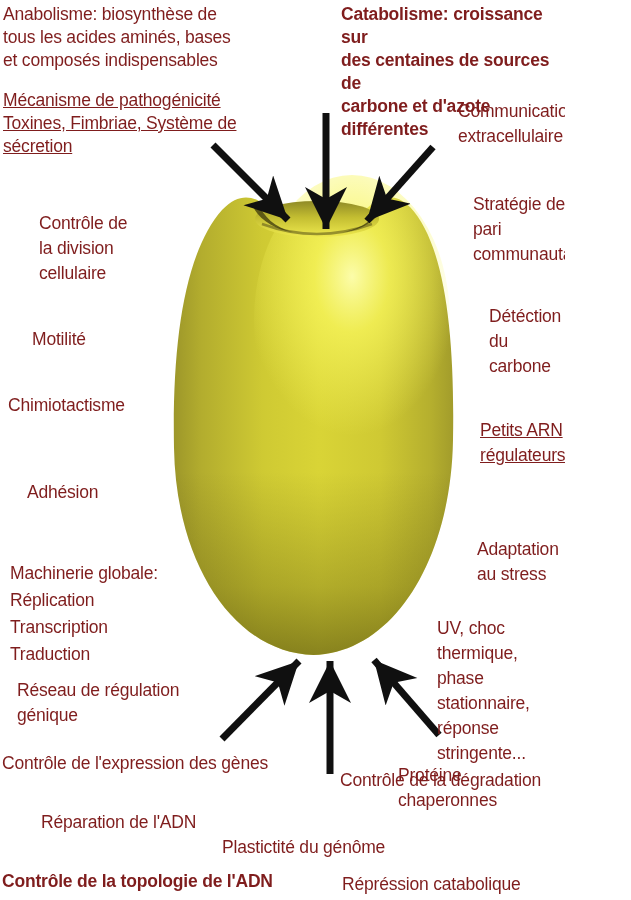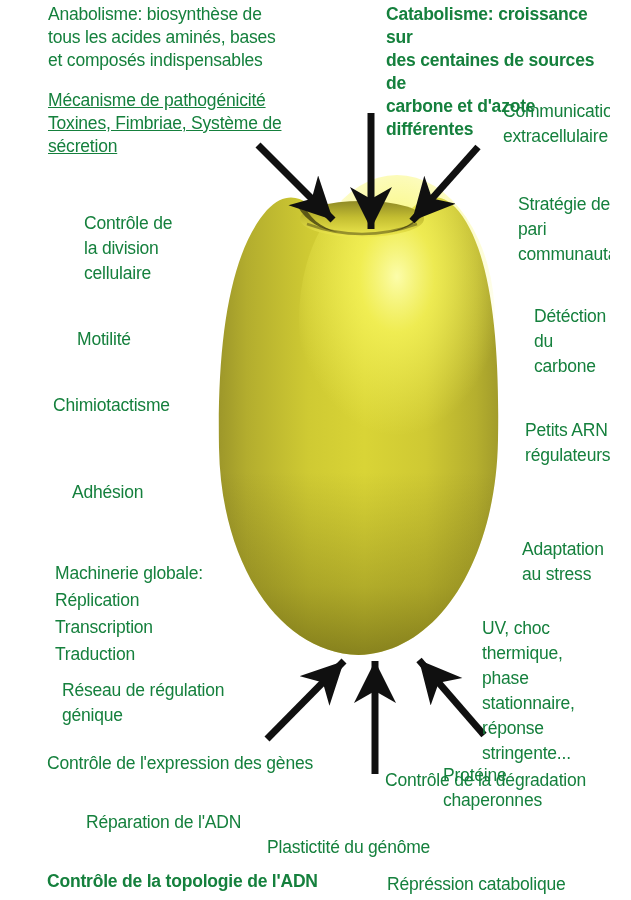--- a/index.html
+++ b/index.html
@@ -1,23 +1,22 @@
 <!DOCTYPE html>
 <html><head>
 <meta charset="utf-8">
 <style>
   html,body{margin:0;padding:0;background:#ffffff;}
   .stage{
     position:relative;
     width:565px;height:900px;
     background:#ffffff;
     font-family:"Liberation Sans", sans-serif;
-    color:#15803d;
+    color:#7f1d1d;
     overflow:hidden;
-    margin-left:45px;
   }
   .cell-svg{position:absolute;left:0;top:0;width:631px;height:900px;}
   .lbl{
     position:absolute;
     font-size:17.5px;
     line-height:25px;
     white-space:pre-line;
     letter-spacing:-0.2px;
   }
   .para{line-height:23px;}
@@ -111,21 +110,21 @@
 extracellulaire</div>
   <div class="lbl" style="left:473px;top:192px;">Stratégie de pari
 communautaire</div>
   <div class="lbl" style="left:39px;top:211px;">Contrôle de
 la division
 cellulaire</div>
   <div class="lbl" style="left:32px;top:327px;">Motilité</div>
   <div class="lbl" style="left:489px;top:304px;">Détéction du
 carbone</div>
   <div class="lbl" style="left:8px;top:393px;">Chimiotactisme</div>
-  <div class="lbl" style="left:480px;top:418px;">Petits ARN
+  <div class="lbl" style="left:480px;top:418px;text-decoration:underline;">Petits ARN
 régulateurs</div>
   <div class="lbl" style="left:27px;top:480px;">Adhésion</div>
   <div class="lbl" style="left:477px;top:537px;">Adaptation
 au stress</div>
   <div class="lbl" style="left:10px;top:560px;line-height:27px;">Machinerie globale:
 Réplication
 Transcription
 Traduction</div>
   <div class="lbl" style="left:437px;top:616px;">UV, choc thermique,
 phase stationnaire,

